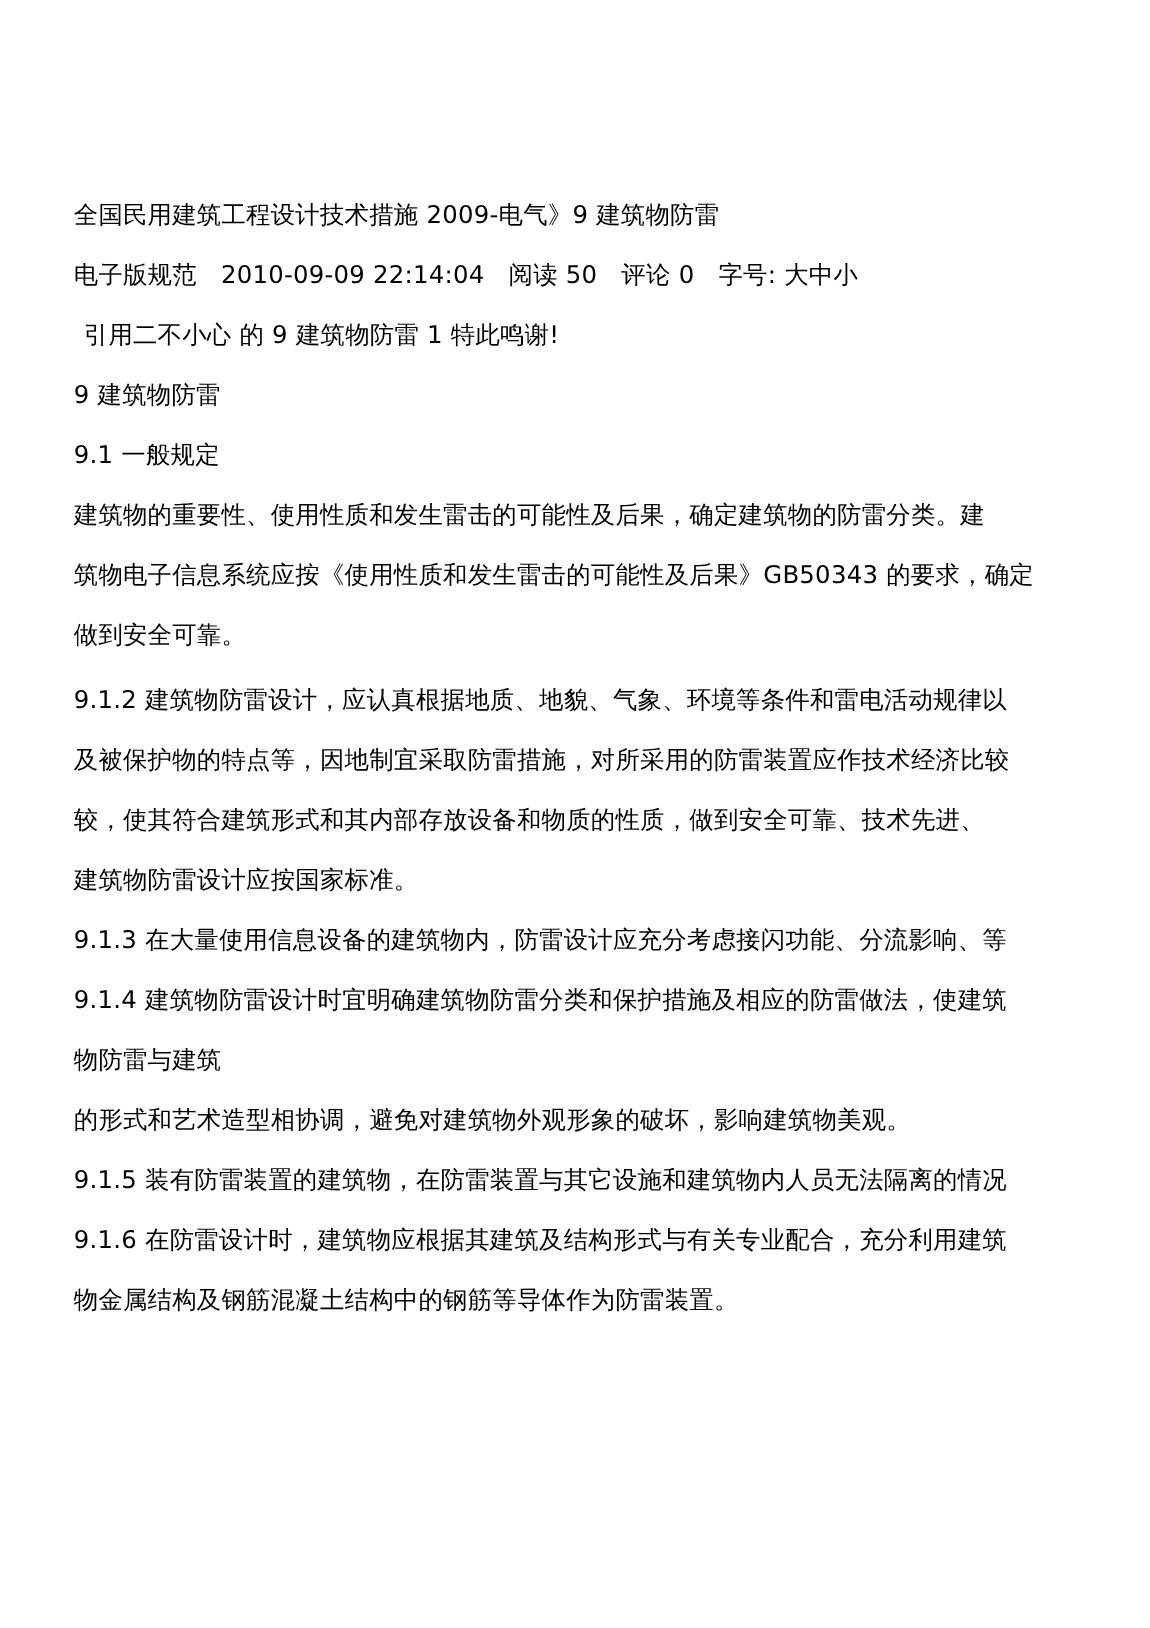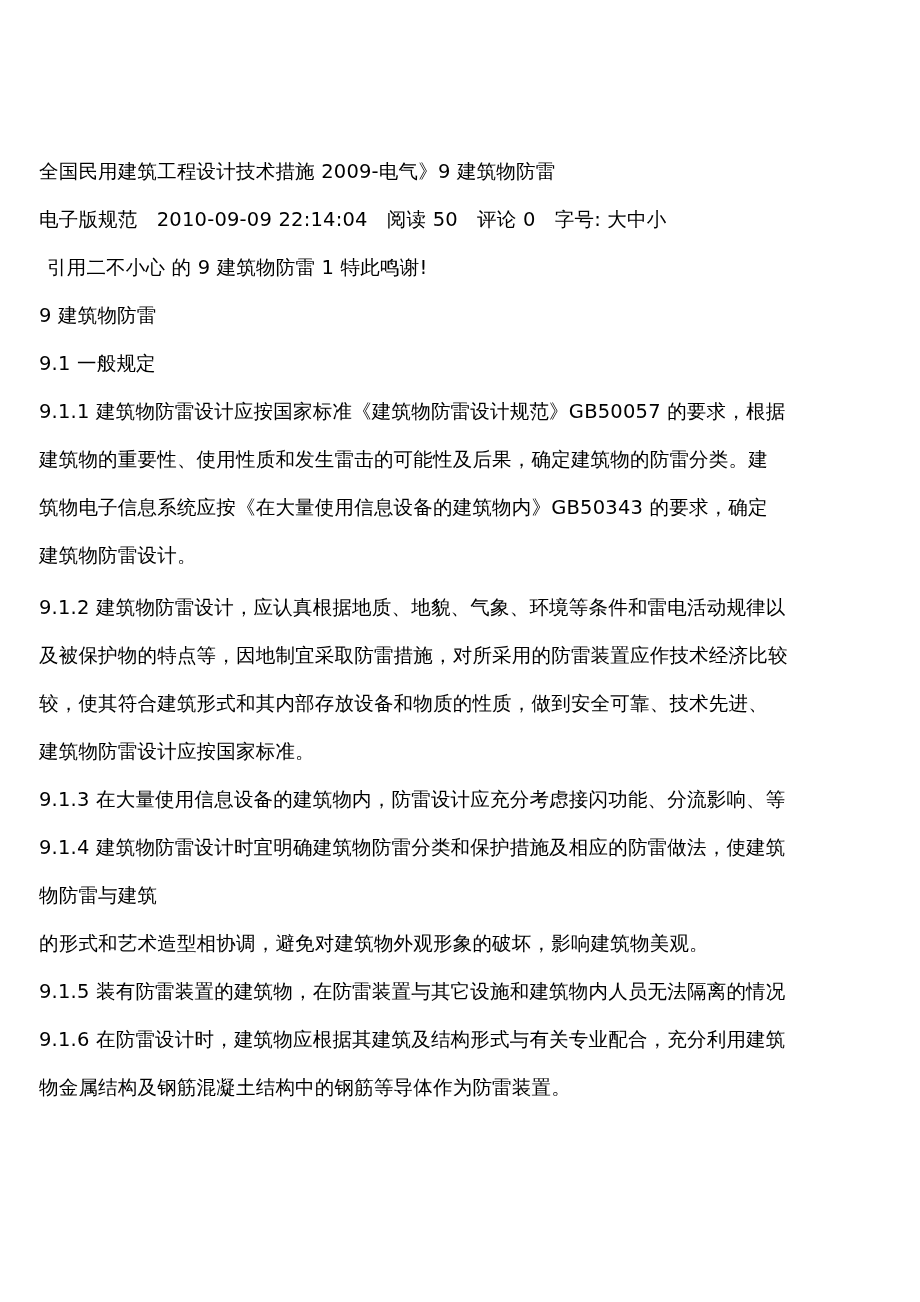--- a/index.html
+++ b/index.html
@@ -10,21 +10,21 @@
     body {
       width: 920px;
       height: 1302px;
       position: relative;
       overflow: hidden;
       font-family: "DejaVu Sans", "Liberation Sans", sans-serif;
       color: #000000;
     }
     .page {
       position: absolute;
-      left: 39px;
+      left: 59px;
       top: 148px;
       width: 830px;
     }
     .line {
       font-size: 19.5px;
       line-height: 48px;
       height: 48px;
       white-space: nowrap;
       letter-spacing: 0.2px;
     }
@@ -57,24 +57,23 @@
     <span>大</span><span>中</span><span>小</span>
   </div>
 
   <div class="line indent">引用二不小心 的 9 建筑物防雷 1 特此鸣谢!</div>
 
   <div class="line">9 建筑物防雷</div>
 
   <div class="line">9.1 一般规定</div>
 
   <div>
-    <div class="line">9.1.1 建筑物防雷设计应按国家标准《建筑物防雷设计规范》GB50057 的要求，根据</div>
     <div class="line">建筑物的重要性、使用性质和发生雷击的可能性及后果，确定建筑物的防雷分类。建</div>
-    <div class="line">筑物电子信息系统应按《在大量使用信息设备的建筑物内》GB50343 的要求，确定</div>
-    <div class="line">建筑物防雷设计。</div>
+    <div class="line">筑物电子信息系统应按《使用性质和发生雷击的可能性及后果》GB50343 的要求，确定</div>
+    <div class="line">做到安全可靠。</div>
   </div>
 
   <div class="gap"></div>
 
   <div>
     <div class="line">9.1.2 建筑物防雷设计，应认真根据地质、地貌、气象、环境等条件和雷电活动规律以</div>
     <div class="line">及被保护物的特点等，因地制宜采取防雷措施，对所采用的防雷装置应作技术经济比较</div>
     <div class="line">较，使其符合建筑形式和其内部存放设备和物质的性质，做到安全可靠、技术先进、</div>
     <div class="line">建筑物防雷设计应按国家标准。</div>
   </div>

